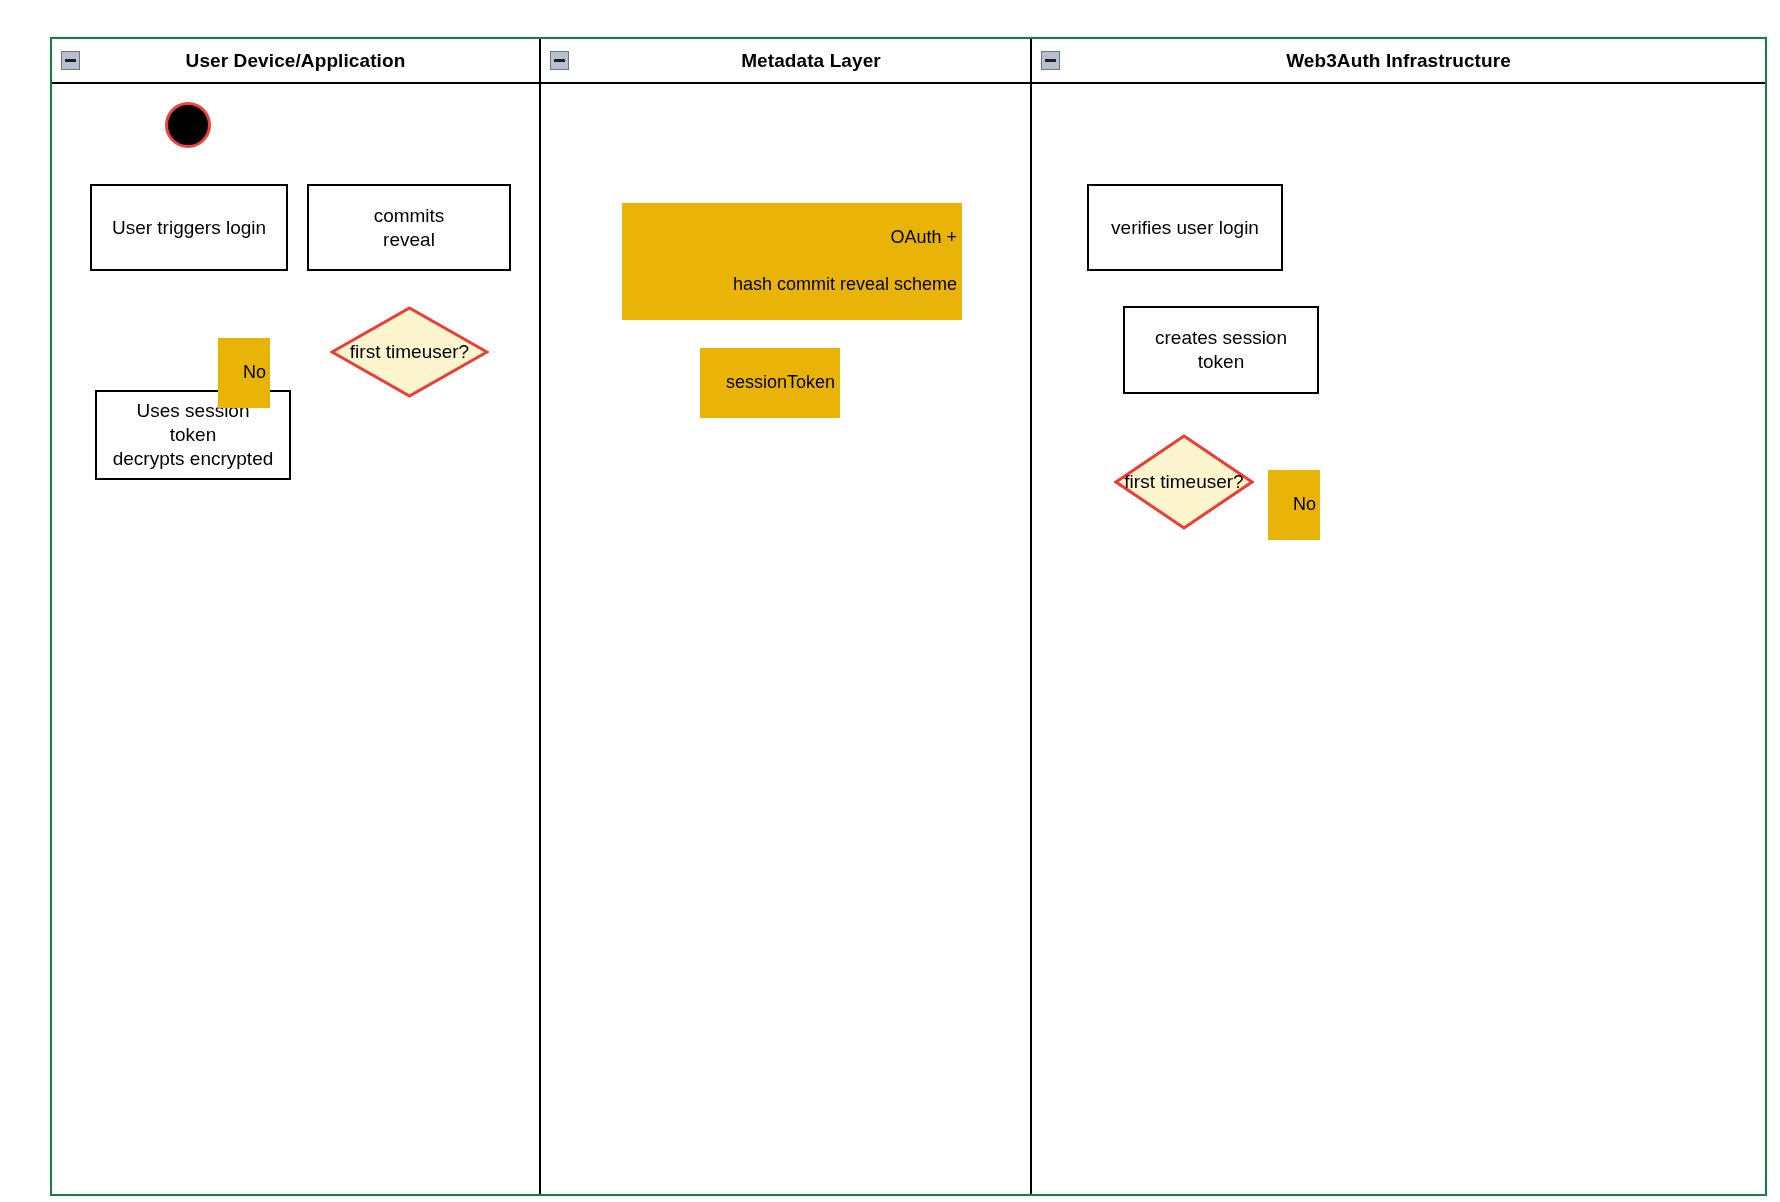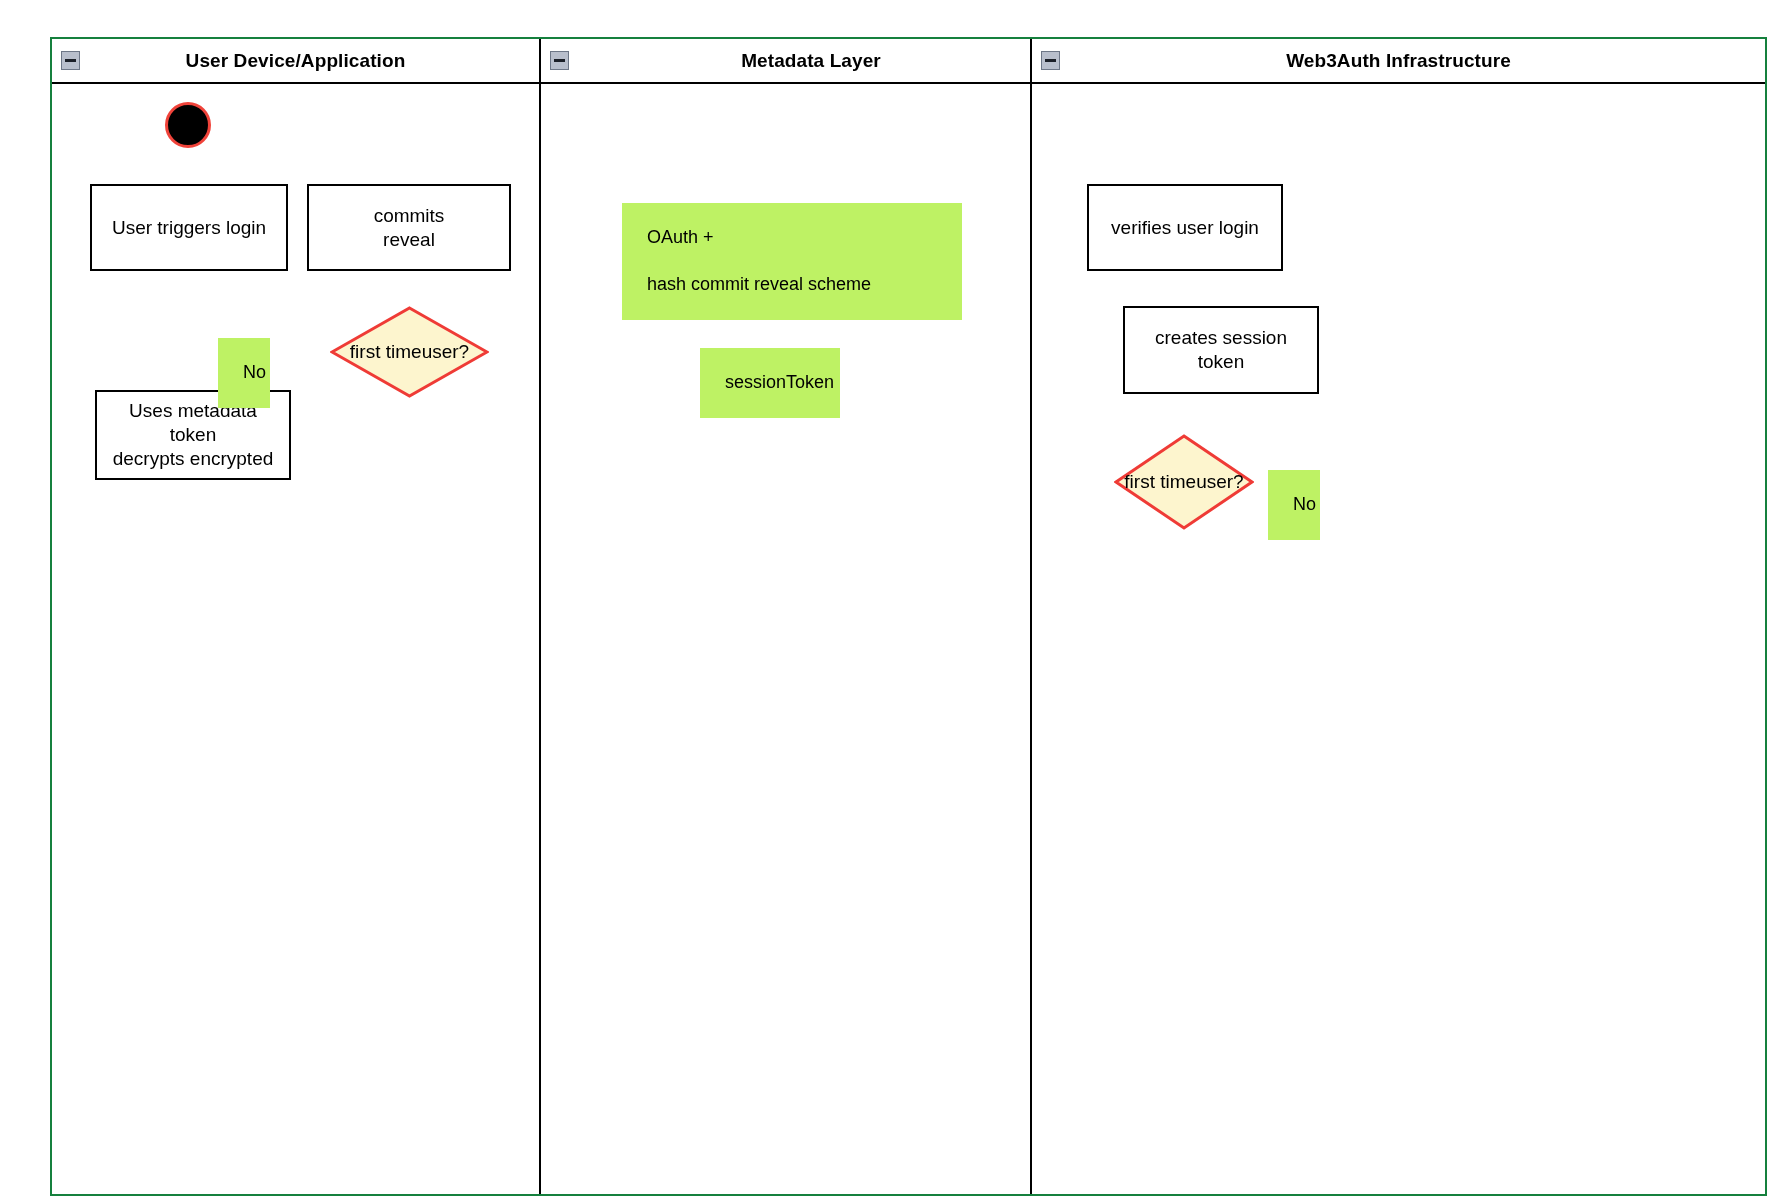--- a/index.html
+++ b/index.html
@@ -29,22 +29,22 @@
   .diamond{position:absolute;box-sizing:border-box;}
   .diamond svg{position:absolute;left:0;top:0;}
   .diamond .dtext{position:absolute;left:0;top:0;width:100%;height:100%;
         display:flex;flex-direction:row;align-items:center;justify-content:center;
         text-align:center;font-size:19px;color:#000;line-height:1.26;}
 
   .start-node{position:absolute;width:46px;height:46px;border-radius:50%;
         background:#000;border:3px solid #f0433a;box-sizing:border-box;}
 
   
-  .edge-label{position:absolute;font-size:18px;color:#000;text-align:left;
-        line-height:1.3;background:#bef264;padding:0 5px;white-space:pre;}
+  .edge-label{position:absolute;font-size:18px;color:#000;text-align:right;
+        line-height:1.3;background:#eab308;padding:0 5px;white-space:pre;}
 </style>
 </head>
 <body>
 
 <div id="canvas">
 
   <svg width="1780" height="1202" style="position:absolute;left:0;top:0;">
     <defs>
       <marker id="arrowRed" markerWidth="12" markerHeight="12" refX="9.4" refY="4" orient="auto" markerUnits="userSpaceOnUse">
         <path d="M0,0 L10,4 L0,8 L2.6,4 z" fill="#a85450"></path>
@@ -125,21 +125,21 @@
     <svg width="159" height="92" viewBox="0 0 159 92">
       <polygon points="79.5,2 157,46 79.5,90 2,46" fill="#fdf5ce" stroke="#ef3b36" stroke-width="3"></polygon>
     </svg>
     <div class="dtext">
       <span>first time</span>
       <span>user?</span>
     </div>
   </div>
 
   <div class="node" style="left:95px;top:390px;width:196px;height:90px;flex-direction:column;">
-    <span>Uses metadata</span>
+    <span>Uses session</span>
     <span>token</span>
     <span>decrypts encrypted</span>
   </div>
 
   <div class="node" style="left:1087px;top:184px;width:196px;height:87px;">
     <span>verifies user login</span>
   </div>
 
   <div class="node" style="left:1087px;top:306px;width:196px;height:88px;flex-direction:column;margin-left:36px;">
     <span>creates session</span>

